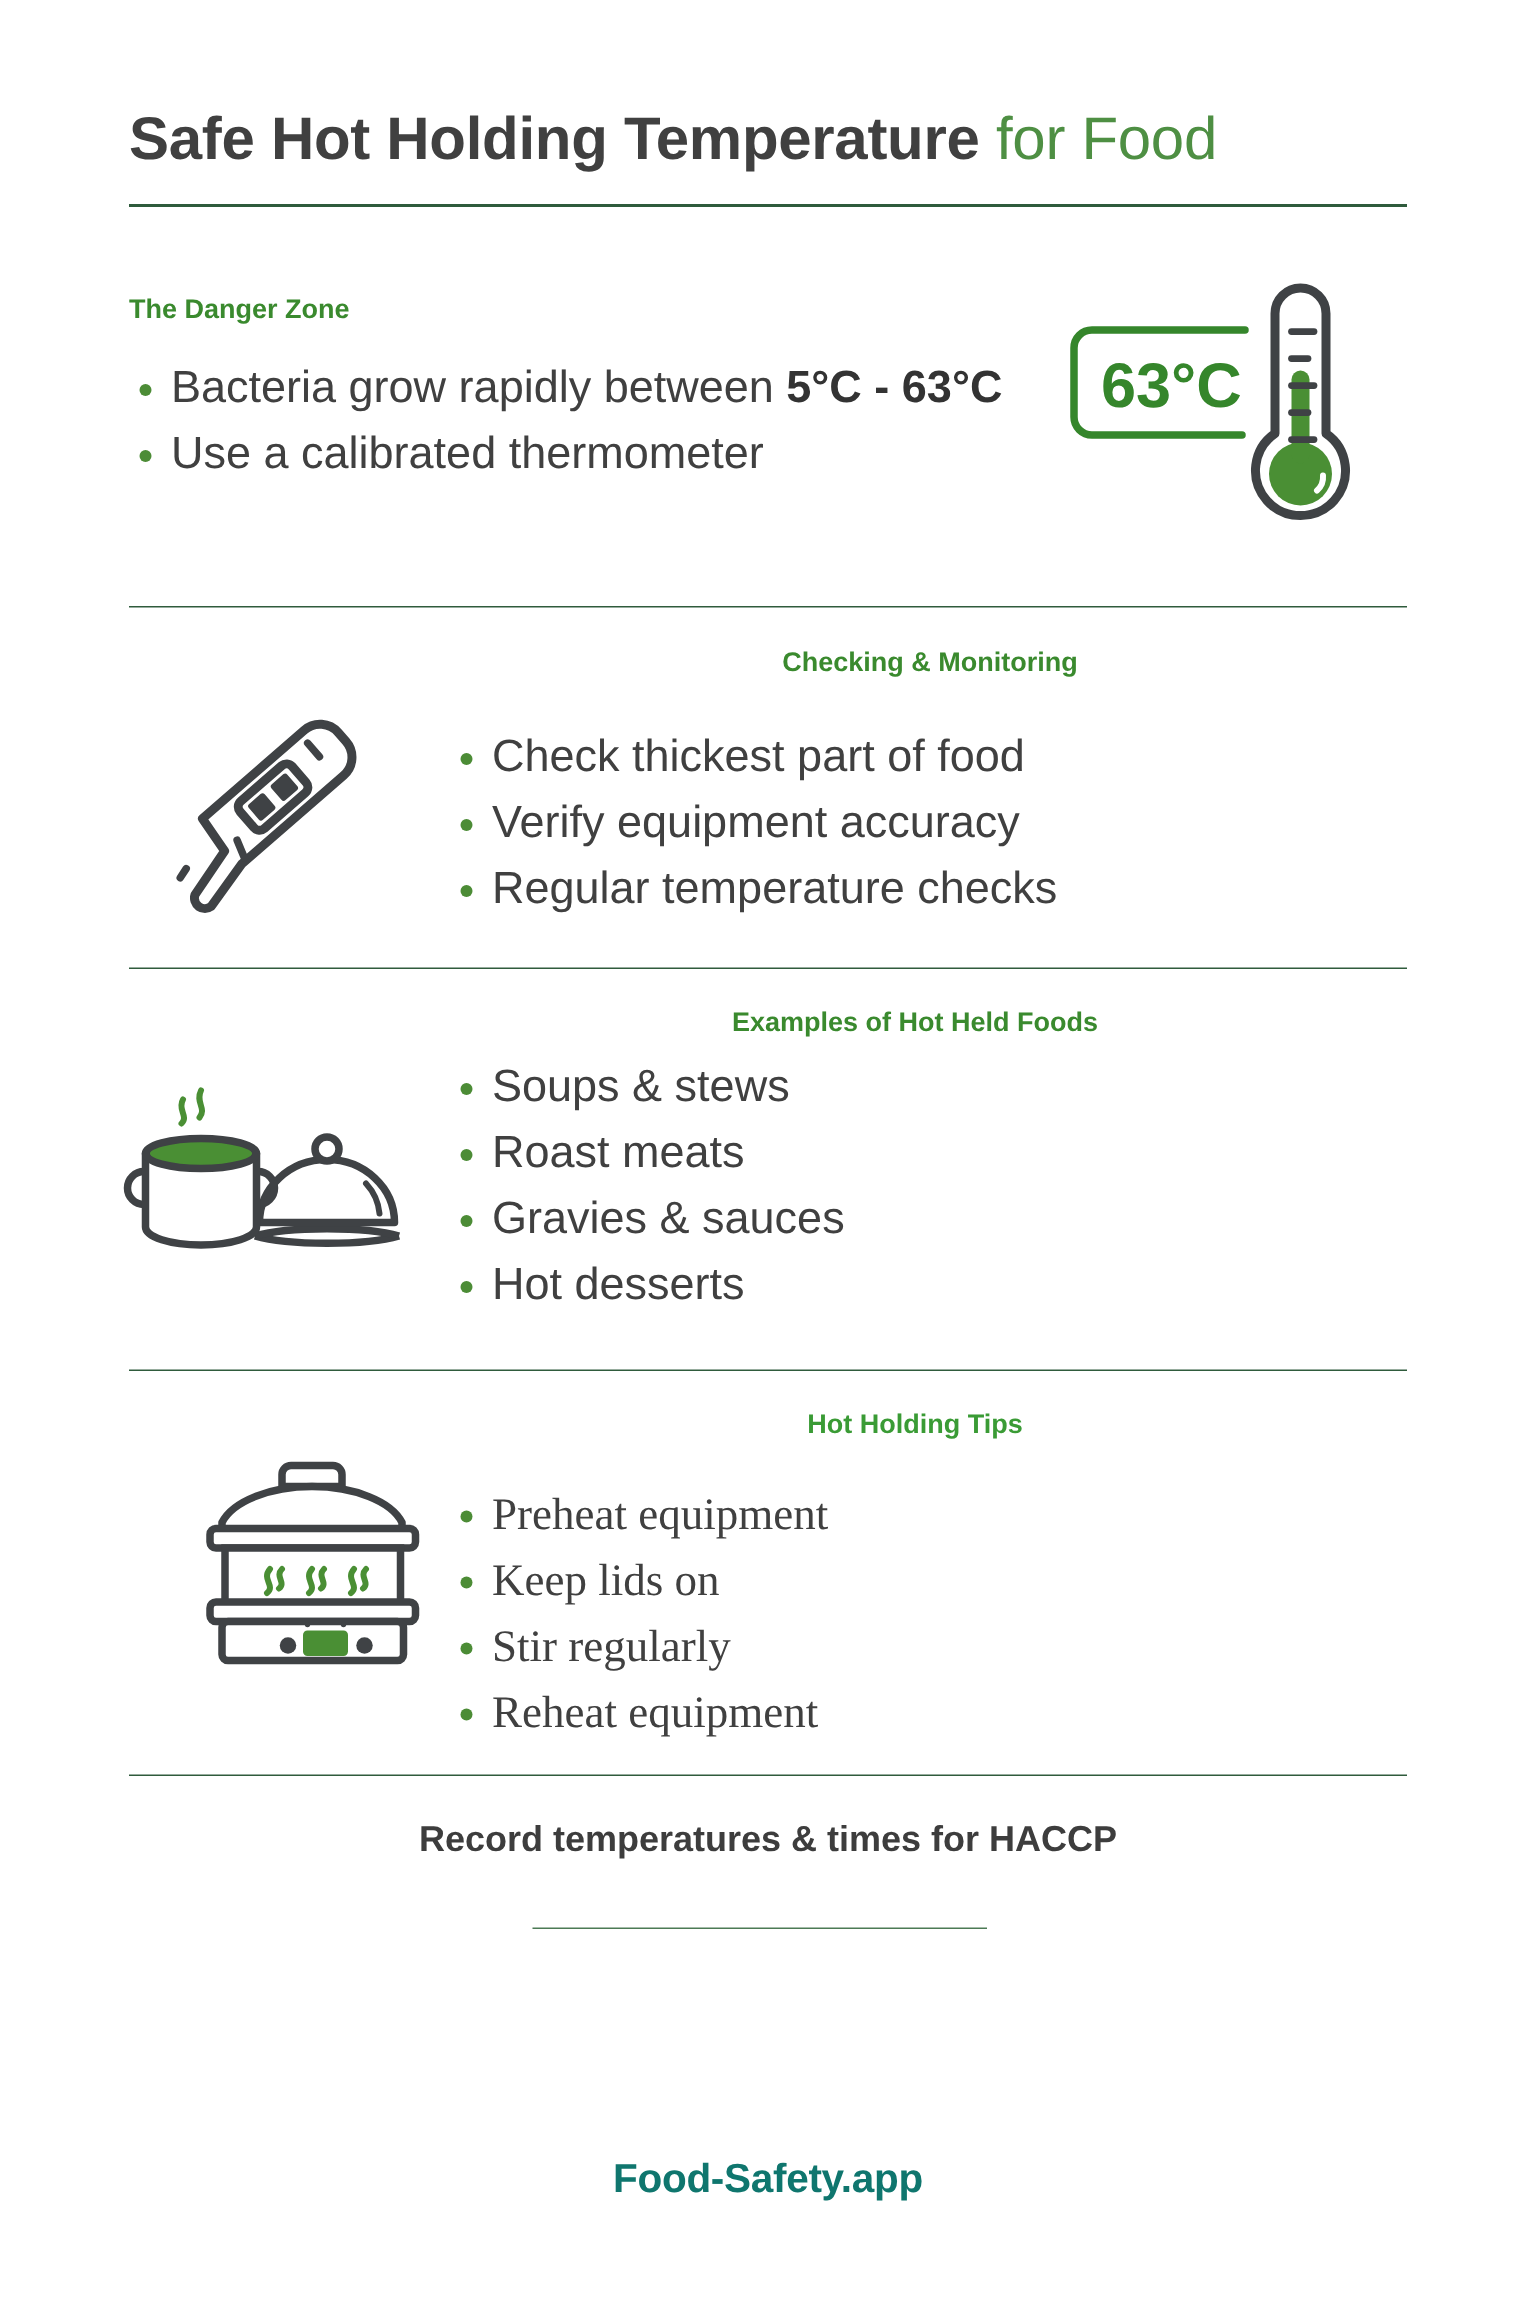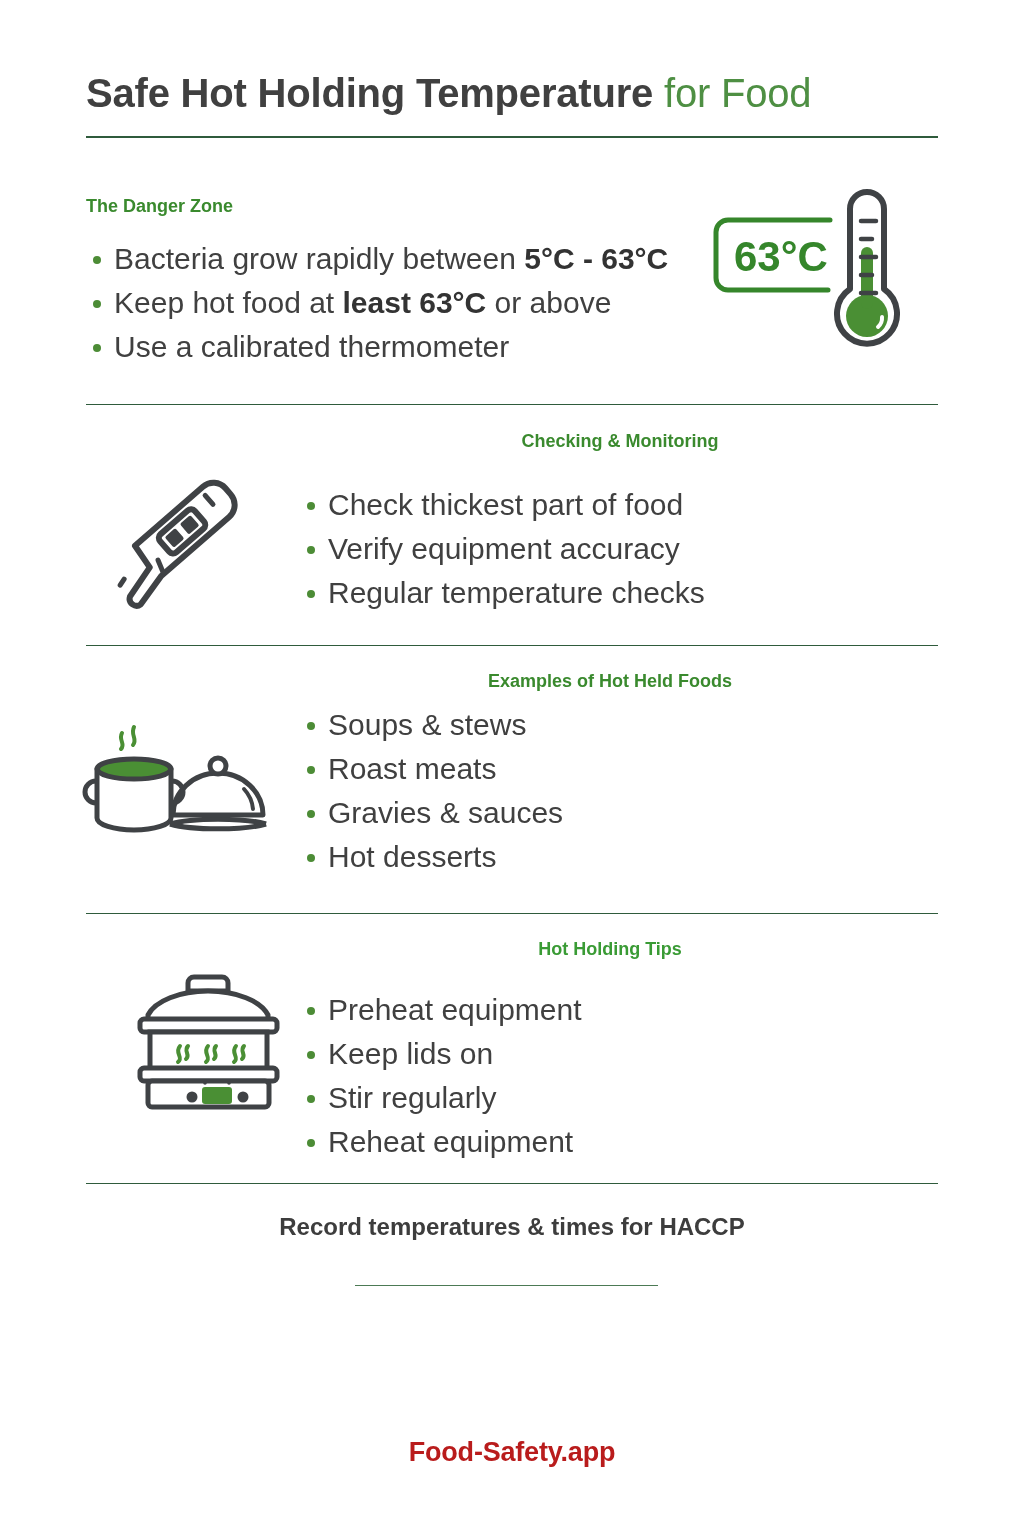--- a/index.html
+++ b/index.html
@@ -106,21 +106,21 @@
 
   
   #sec-examples { top: 665px; }
   #sec-examples .sec-head { position: absolute; left: 280px; top: 0; width: 660px; text-align: center; }
   #sec-examples ul.bullets { position: absolute; left: 300px; top: 38px; width: 560px; }
   #sec-examples .art { position: absolute; left: 72px; top: 52px; }
 
   
   #sec-tips { top: 933px; }
   #sec-tips .sec-head { position: absolute; left: 300px; top: 0; width: 620px; text-align: center; }
-  #sec-tips ul.bullets { position: absolute; left: 300px; top: 55px; width: 560px; }
+  #sec-tips ul.bullets { position: absolute; left: 300px; top: 55px; width: 560px; font-family: Liberation Serif, serif; }
   #sec-tips .art { position: absolute; left: 126px; top: 28px; }
 
   
   .footer-note {
     position: absolute;
     left: 0;
     top: 1213px;
     width: 1024px;
     text-align: center;
     font-size: 24px;
@@ -136,21 +136,21 @@
     border-top: 1.5px solid #4c7a55;
   }
   .brand {
     position: absolute;
     left: 0;
     top: 1437px;
     width: 1024px;
     text-align: center;
     font-size: 27px;
     font-weight: bold;
-    color: #b91c1c;
+    color: #0f766e;
     letter-spacing: -0.2px;
   }
 
   svg { display: block; overflow: visible; }
 </style>
 </head>
 <body>
 
 <div class="page">
 
@@ -159,21 +159,20 @@
       <span class="t-strong">Safe Hot Holding Temperature</span><span class="t-light"> for Food</span>
     </div>
   </div>
   <div class="rule" style="top:136px;"></div>
 
   <div class="section" id="sec-danger">
     <div class="sec-head">The Danger Zone</div>
 
     <ul class="bullets">
       <li><span>Bacteria grow rapidly between </span><b>5°C - 63°C</b><span></span></li>
-      <li><span>Keep hot food at </span><b>least 63°C</b><span> or above</span></li>
       <li><span>Use a calibrated thermometer</span><b></b><span></span></li>
     </ul>
 
     <div class="art">
       <svg width="210" height="190" viewBox="0 0 210 190">
 
         <path d="M130 35 H28 a12 12 0 0 0 -12 12 V93 a12 12 0 0 0 12 12 H128" fill="none" stroke="#35862b" stroke-width="5" stroke-linecap="round"></path>
         <text x="34" y="86" font-family="'Liberation Sans',sans-serif" font-size="42" font-weight="bold" fill="#35862b">63°C</text>
 
         <path d="M150 24 a17 17 0 0 1 34 0 V104 a30 30 0 1 1 -34 0 Z" fill="#ffffff" stroke="#3f4245" stroke-width="6" stroke-linejoin="round"></path>

